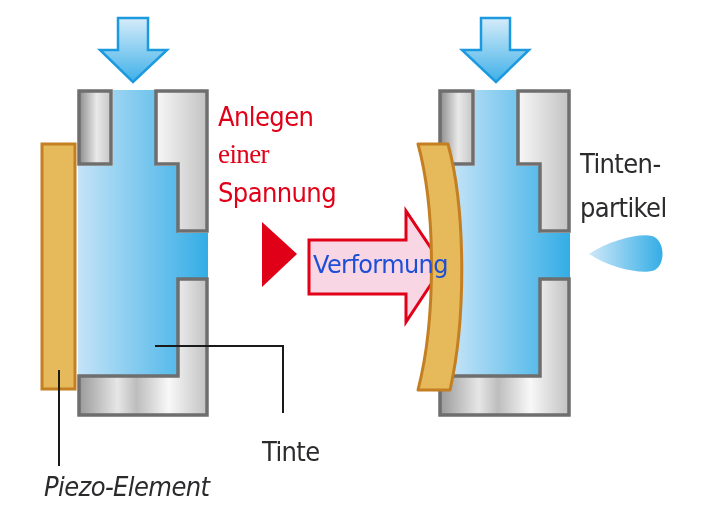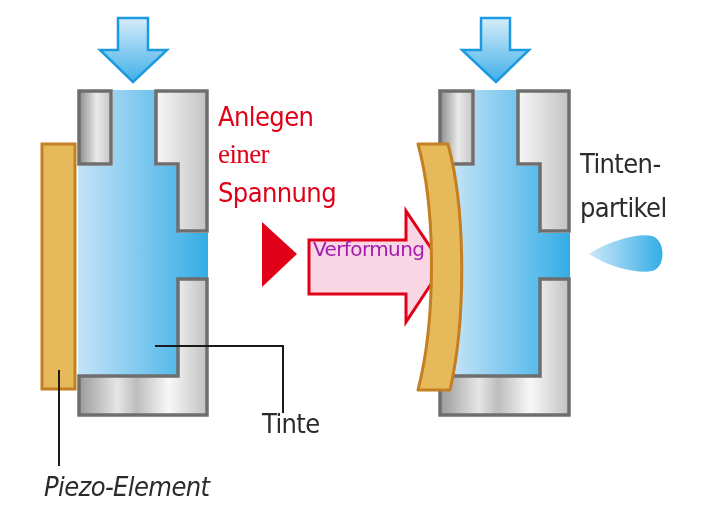--- a/index.html
+++ b/index.html
@@ -5,23 +5,23 @@
   html, body { margin: 0; padding: 0; background: #ffffff; }
   body { width: 720px; height: 520px; overflow: hidden; position: relative; font-family: "DejaVu Sans", sans-serif; }
   #diagram { position: absolute; left: 0; top: 0; width: 720px; height: 520px; }
   .lbl { position: absolute; color: #2b2b2e; font-family: "DejaVu Sans Condensed", "DejaVu Sans", sans-serif; font-size: 27px; letter-spacing: -0.6px; line-height: 31px; white-space: nowrap; }
   .red { color: #e00018; }
   #lbl-anlegen { left: 218px; top: 101px; }
   #lbl-einer { left: 218px; top: 139px; font-family: Liberation Serif, serif; }
   #lbl-spannung { left: 218px; top: 177px; }
   #lbl-tinten { left: 580px; top: 141px; margin-top: 7px; }
   #lbl-partikel { left: 580px; top: 192px; }
-  #lbl-tinte { left: 262px; top: 408px; }
+  #lbl-tinte { left: 262px; top: 436px; }
   #lbl-piezo { left: 44px; top: 471px; font-style: italic; }
-  #lbl-verformung { position: absolute; left: 313px; top: 237px; font-size: 20px; color: #a21caf; letter-spacing: -0.6px; font-family: "DejaVu Sans", sans-serif; }
+  #lbl-verformung { position: absolute; left: 313px; top: 251px; font-size: 24px; color: #1d4ed8; letter-spacing: -0.6px; font-family: "DejaVu Sans", sans-serif; }
 </style>
 </head>
 <body>
 
 <svg id="diagram" width="720" height="520" viewBox="0 0 720 520" xmlns="http://www.w3.org/2000/svg">
   <defs>
     <linearGradient id="inkGrad" x1="0" y1="0" x2="1" y2="0">
       <stop offset="0" stop-color="#c4e3f7"></stop>
       <stop offset="1" stop-color="#33ade6"></stop>
     </linearGradient>

